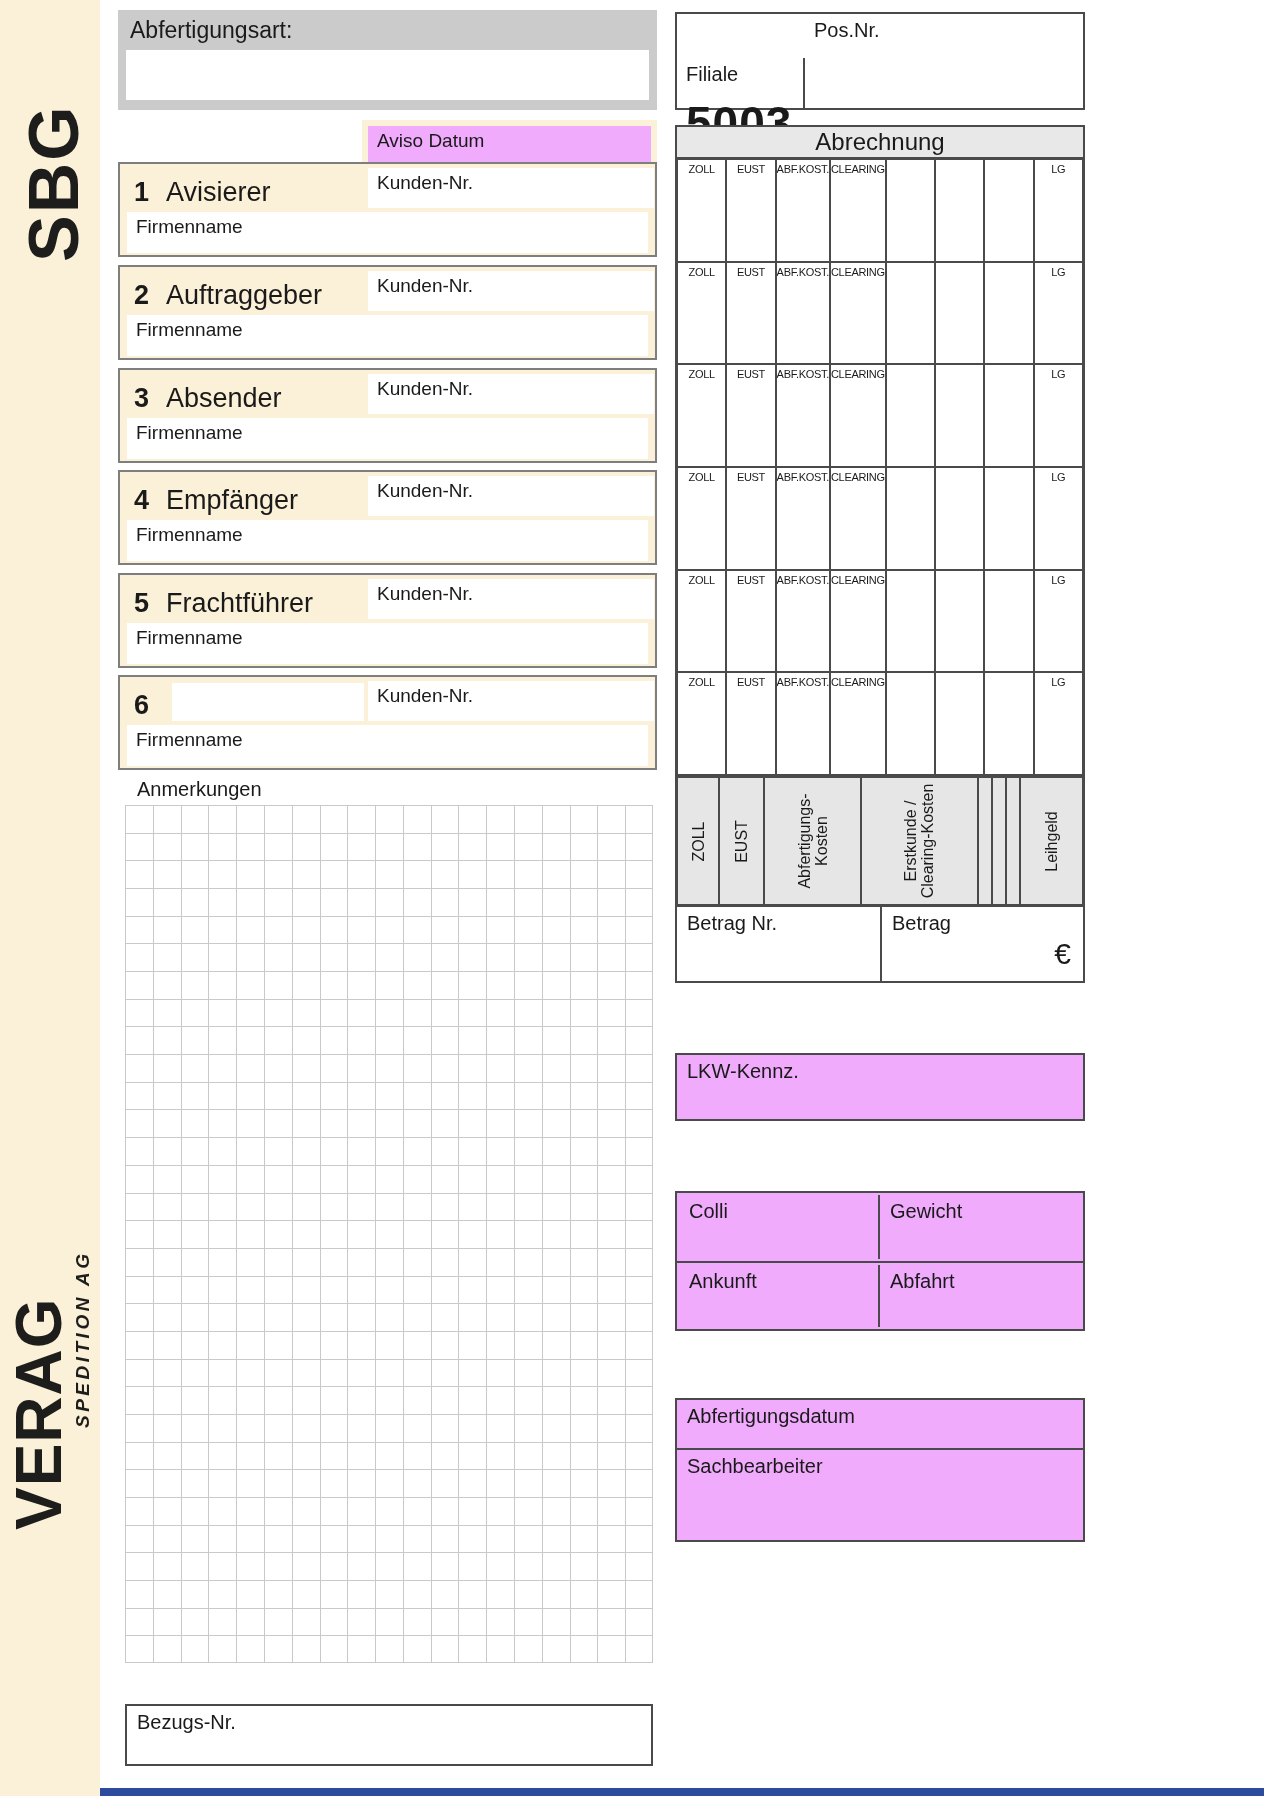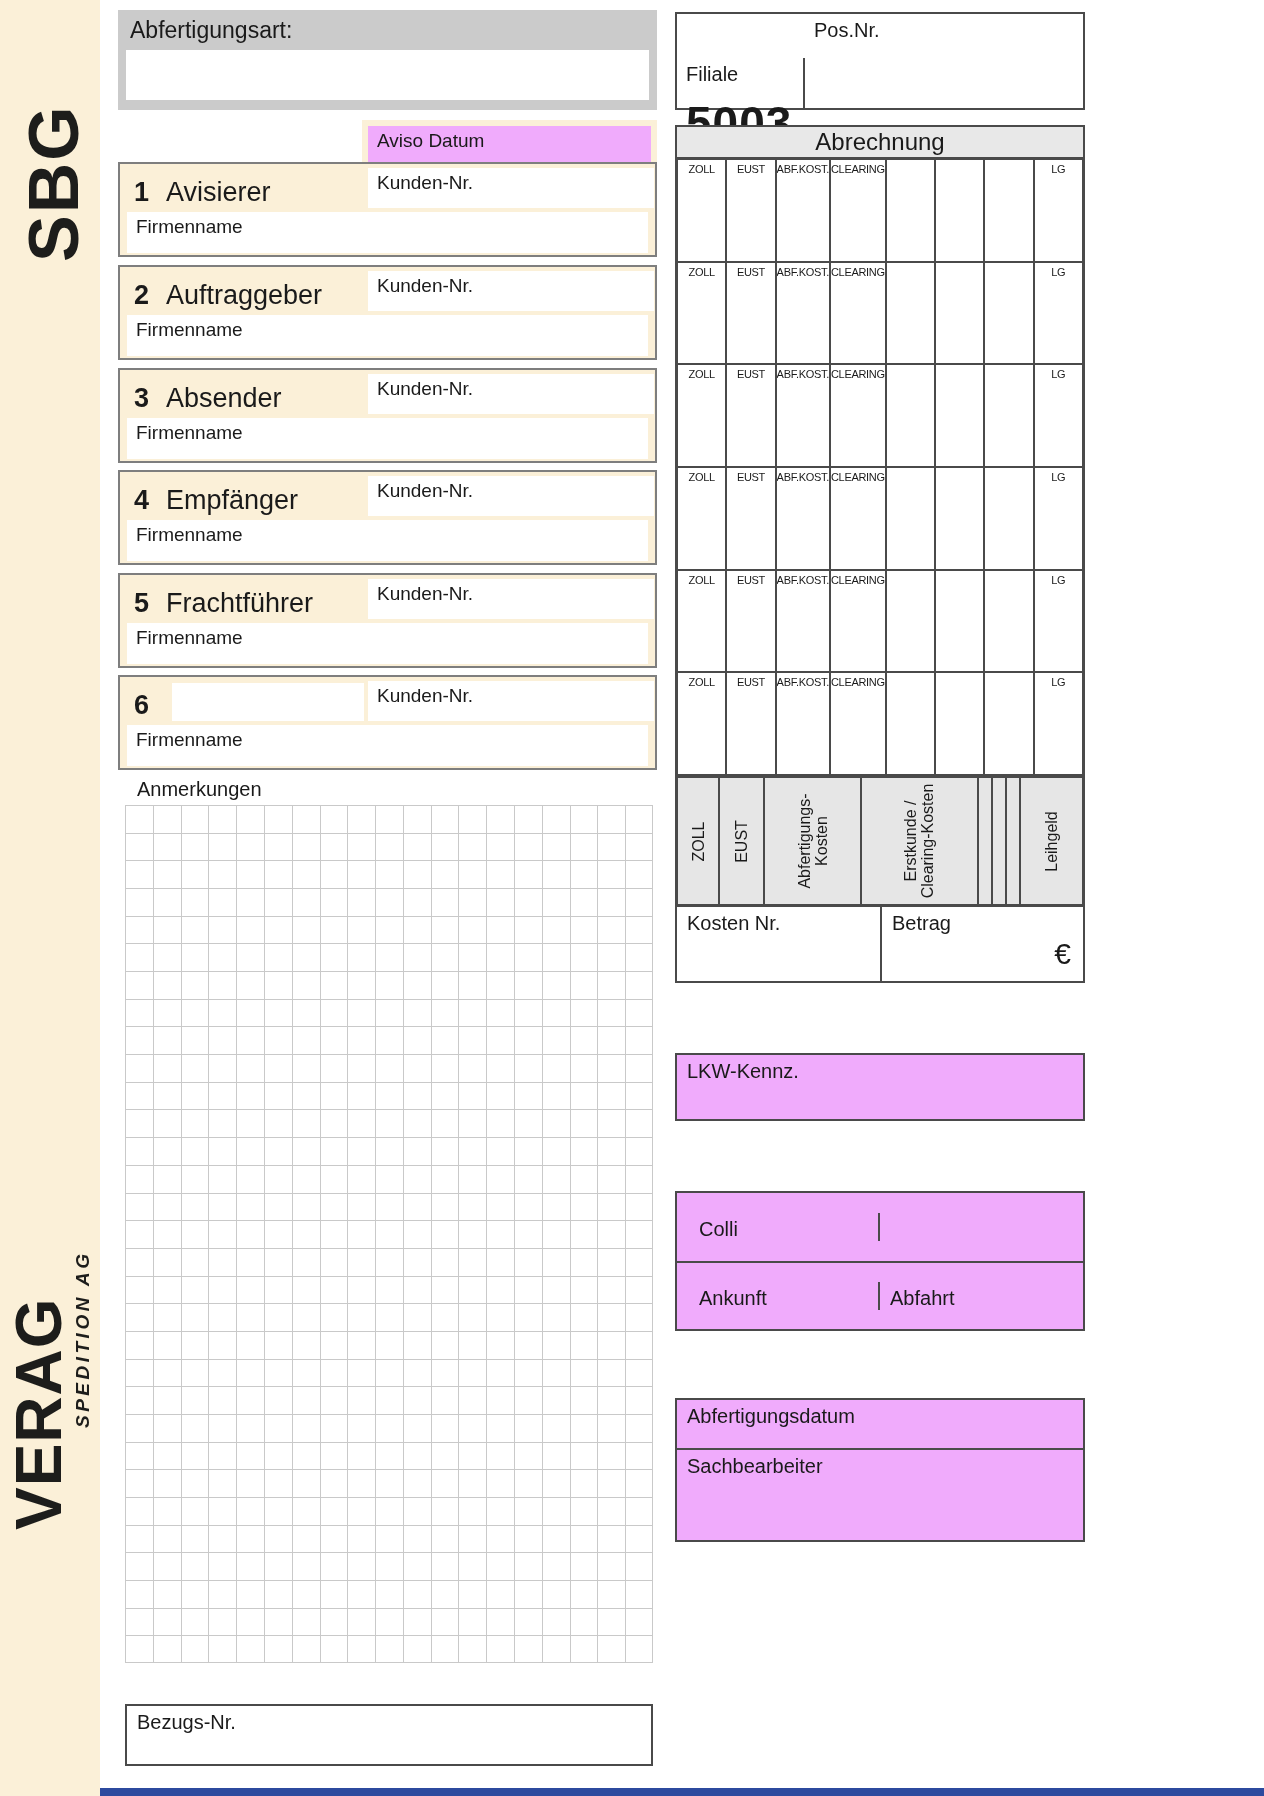--- a/index.html
+++ b/index.html
@@ -79,21 +79,21 @@
     border-right:1px solid #c9c9c9; border-bottom:1px solid #c9c9c9;
     background-image:
       repeating-linear-gradient(to right,  #c9c9c9 0, #c9c9c9 1px, transparent 1px, transparent 27.79px),
       repeating-linear-gradient(to bottom, #c9c9c9 0, #c9c9c9 1px, transparent 1px, transparent 27.68px);
   }
 
   
   .box { position:absolute; left:675px; width:410px; border:2px solid #4a4a4a; background:#f0abfc; }
   .lkw    { top:1053px; height:68px; }
   .waren  { top:1119px; height:74px; }
-  .duo    { display:flex; padding:12px;align-items:center; }
+  .duo    { display:flex; padding:2px; }
   .colli-row   { top:1191px; height:72px; }
   .ankunft-row { top:1261px; height:70px; }
   .duo-cell { width:50%; position:relative; }
   .duo-cell:first-child { border-right:2px solid #4a4a4a; }
 
   .datum { top:1398px; height:52px; }
   .sach  { top:1448px; height:94px; }
 
   .bezug { position:absolute; left:125px; top:1704px; width:528px; height:62px;
            border:2px solid #4a4a4a; background:#fff; }
@@ -373,37 +373,40 @@
       </div>
       <div class="ab-fcell">
         <span class="vtext"></span>
       </div>
       <div class="ab-fcell">
         <span class="vtext">Leihgeld</span>
       </div>
     </div>
 
   <div class="beleg">
-    <span class="lbl-20">Kosten Nr.</span>
+    <span class="lbl-20">Betrag Nr.</span>
   </div>
   <div class="betrag">
     <span class="lbl-20">Betrag</span>
     <span class="euro">€</span>
   </div>
 
   <span class="anm-label">Anmerkungen</span>
   <div class="anm-grid"></div>
 
   <div class="box lkw">
     <span class="lbl-20">LKW-Kennz.</span>
   </div>
   <div class="box duo colli-row">
     <div class="duo-cell">
       <span class="lbl-20">Colli</span>
     </div>
+    <div class="duo-cell">
+      <span class="lbl-20">Gewicht</span>
+    </div>
   </div>
   <div class="box duo ankunft-row">
     <div class="duo-cell">
       <span class="lbl-20">Ankunft</span>
     </div>
     <div class="duo-cell">
       <span class="lbl-20">Abfahrt</span>
     </div>
   </div>
 

